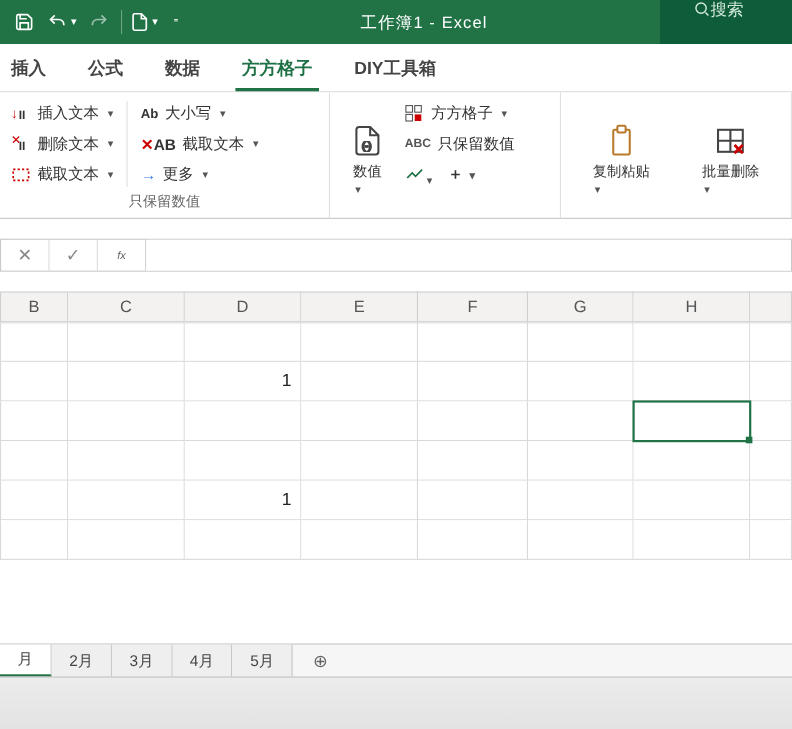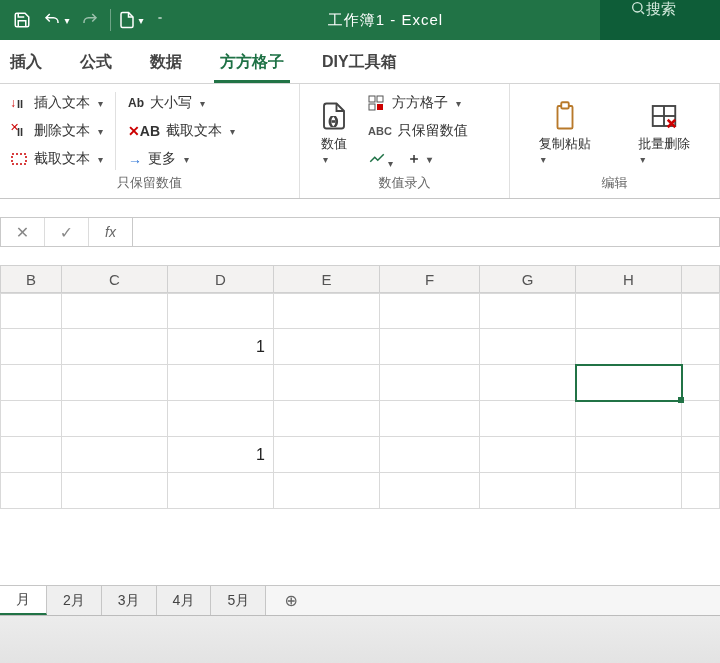--- a/index.html
+++ b/index.html
@@ -27,21 +27,21 @@
   .cmd { display: flex; align-items: center; gap: 6px; height: 26px; font-size: 14px; color: #333; padding: 0 2px; white-space: nowrap; }
   .cmd svg, .cmd .ico { flex: 0 0 auto; }
   .caret { font-size: 10px; color: #555; margin-left: 2px; }
   .bigbtn { display: flex; flex-direction: column; align-items: center; justify-content: center; width: 52px; gap: 4px; font-size: 13px; color: #333; padding-top: 4px; }
   .bigbtn .lbl { text-align: left; line-height: 1.15; }
   .sep-v { width: 1px; background: #e0e0e0; margin: 2px 4px; }
 
   
   .fxrow { margin-top: 18px; height: 30px; border: 1px solid #c9c9c9; display: flex; align-items: stretch; }
   .fx-btn { width: 44px; display: flex; align-items: center; justify-content: center; color: #888; border-right: 1px solid #dcdcdc; font-size: 16px; }
-  .fx-label { width: 44px; display: flex; align-items: center; justify-content: center; color: #666; border-right: 1px solid #c9c9c9; font-style: italic; font-size: 14px; }
+  .fx-label { width: 44px; display: flex; align-items: center; justify-content: center; color: #666; border-right: 1px solid #c9c9c9; font-style: italic; font-size: 10px; }
   .fx-input { flex: 1; border: none; outline: none; padding: 0 6px; font-size: 14px; }
 
   
   .gridwrap { margin-top: 18px; }
   .col-headers { display: flex; height: 28px; }
   .ch { border: 1px solid #d0d0d0; border-left: none; background: #f3f2f1; display: flex; align-items: center; justify-content: center; font-size: 15px; color: #555; }
   .ch:first-child { border-left: 1px solid #d0d0d0; }
   .rows { }
   .row { display: flex; height: 36px; }
   .cell { border-right: 1px solid #d9d9d9; border-bottom: 1px solid #d9d9d9; display: flex; align-items: center; justify-content: flex-end; padding: 0 8px; font-size: 16px; color: #222; background: #fff; }
@@ -197,21 +197,20 @@
         <div class="cmd" style="gap:14px">
           <span>
             <svg width="18" height="18" viewBox="0 0 24 24" fill="none" stroke="#1e7145" stroke-width="2">
                 <path d="M3 17l6-6 4 4 8-8"></path>
               </svg><span class="caret">▾</span>
           </span>
           <span style="font-weight:bold">＋ <span class="caret">▾</span></span>
         </div>
       </div>
     </div>
-    <div class="group-label">数值录入</div>
   </div>
 
   <div class="group" style="flex:1">
     <div class="group-body" style="justify-content:space-around">
       <div class="bigbtn">
         <svg width="30" height="34" viewBox="0 0 24 24" fill="none" stroke="#b8792a" stroke-width="1.5">
             <rect x="6" y="4" width="12" height="18" rx="1"></rect>
             <rect x="9" y="1" width="6" height="5" rx="1" fill="#fff"></rect>
           </svg>
         <span class="lbl"><span>复制粘贴</span> <span class="caret">▾</span></span>
@@ -220,21 +219,20 @@
         <svg width="30" height="34" viewBox="0 0 24 24" fill="none" stroke="#444" stroke-width="1.5">
             <rect x="3" y="4" width="18" height="16"></rect>
             <line x1="12" y1="4" x2="12" y2="20"></line>
             <line x1="3" y1="12" x2="21" y2="12"></line>
             <line x1="15" y1="15" x2="21" y2="21" stroke="#c00" stroke-width="2"></line>
             <line x1="21" y1="15" x2="15" y2="21" stroke="#c00" stroke-width="2"></line>
           </svg>
         <span class="lbl"><span>批量删除</span> <span class="caret">▾</span></span>
       </div>
     </div>
-    <div class="group-label">编辑</div>
   </div>
 </div>
 
 <div class="fxrow">
   <div class="fx-btn">
       <span>✕</span>
     </div>
   <div class="fx-btn">
       <span>✓</span>
     </div>

